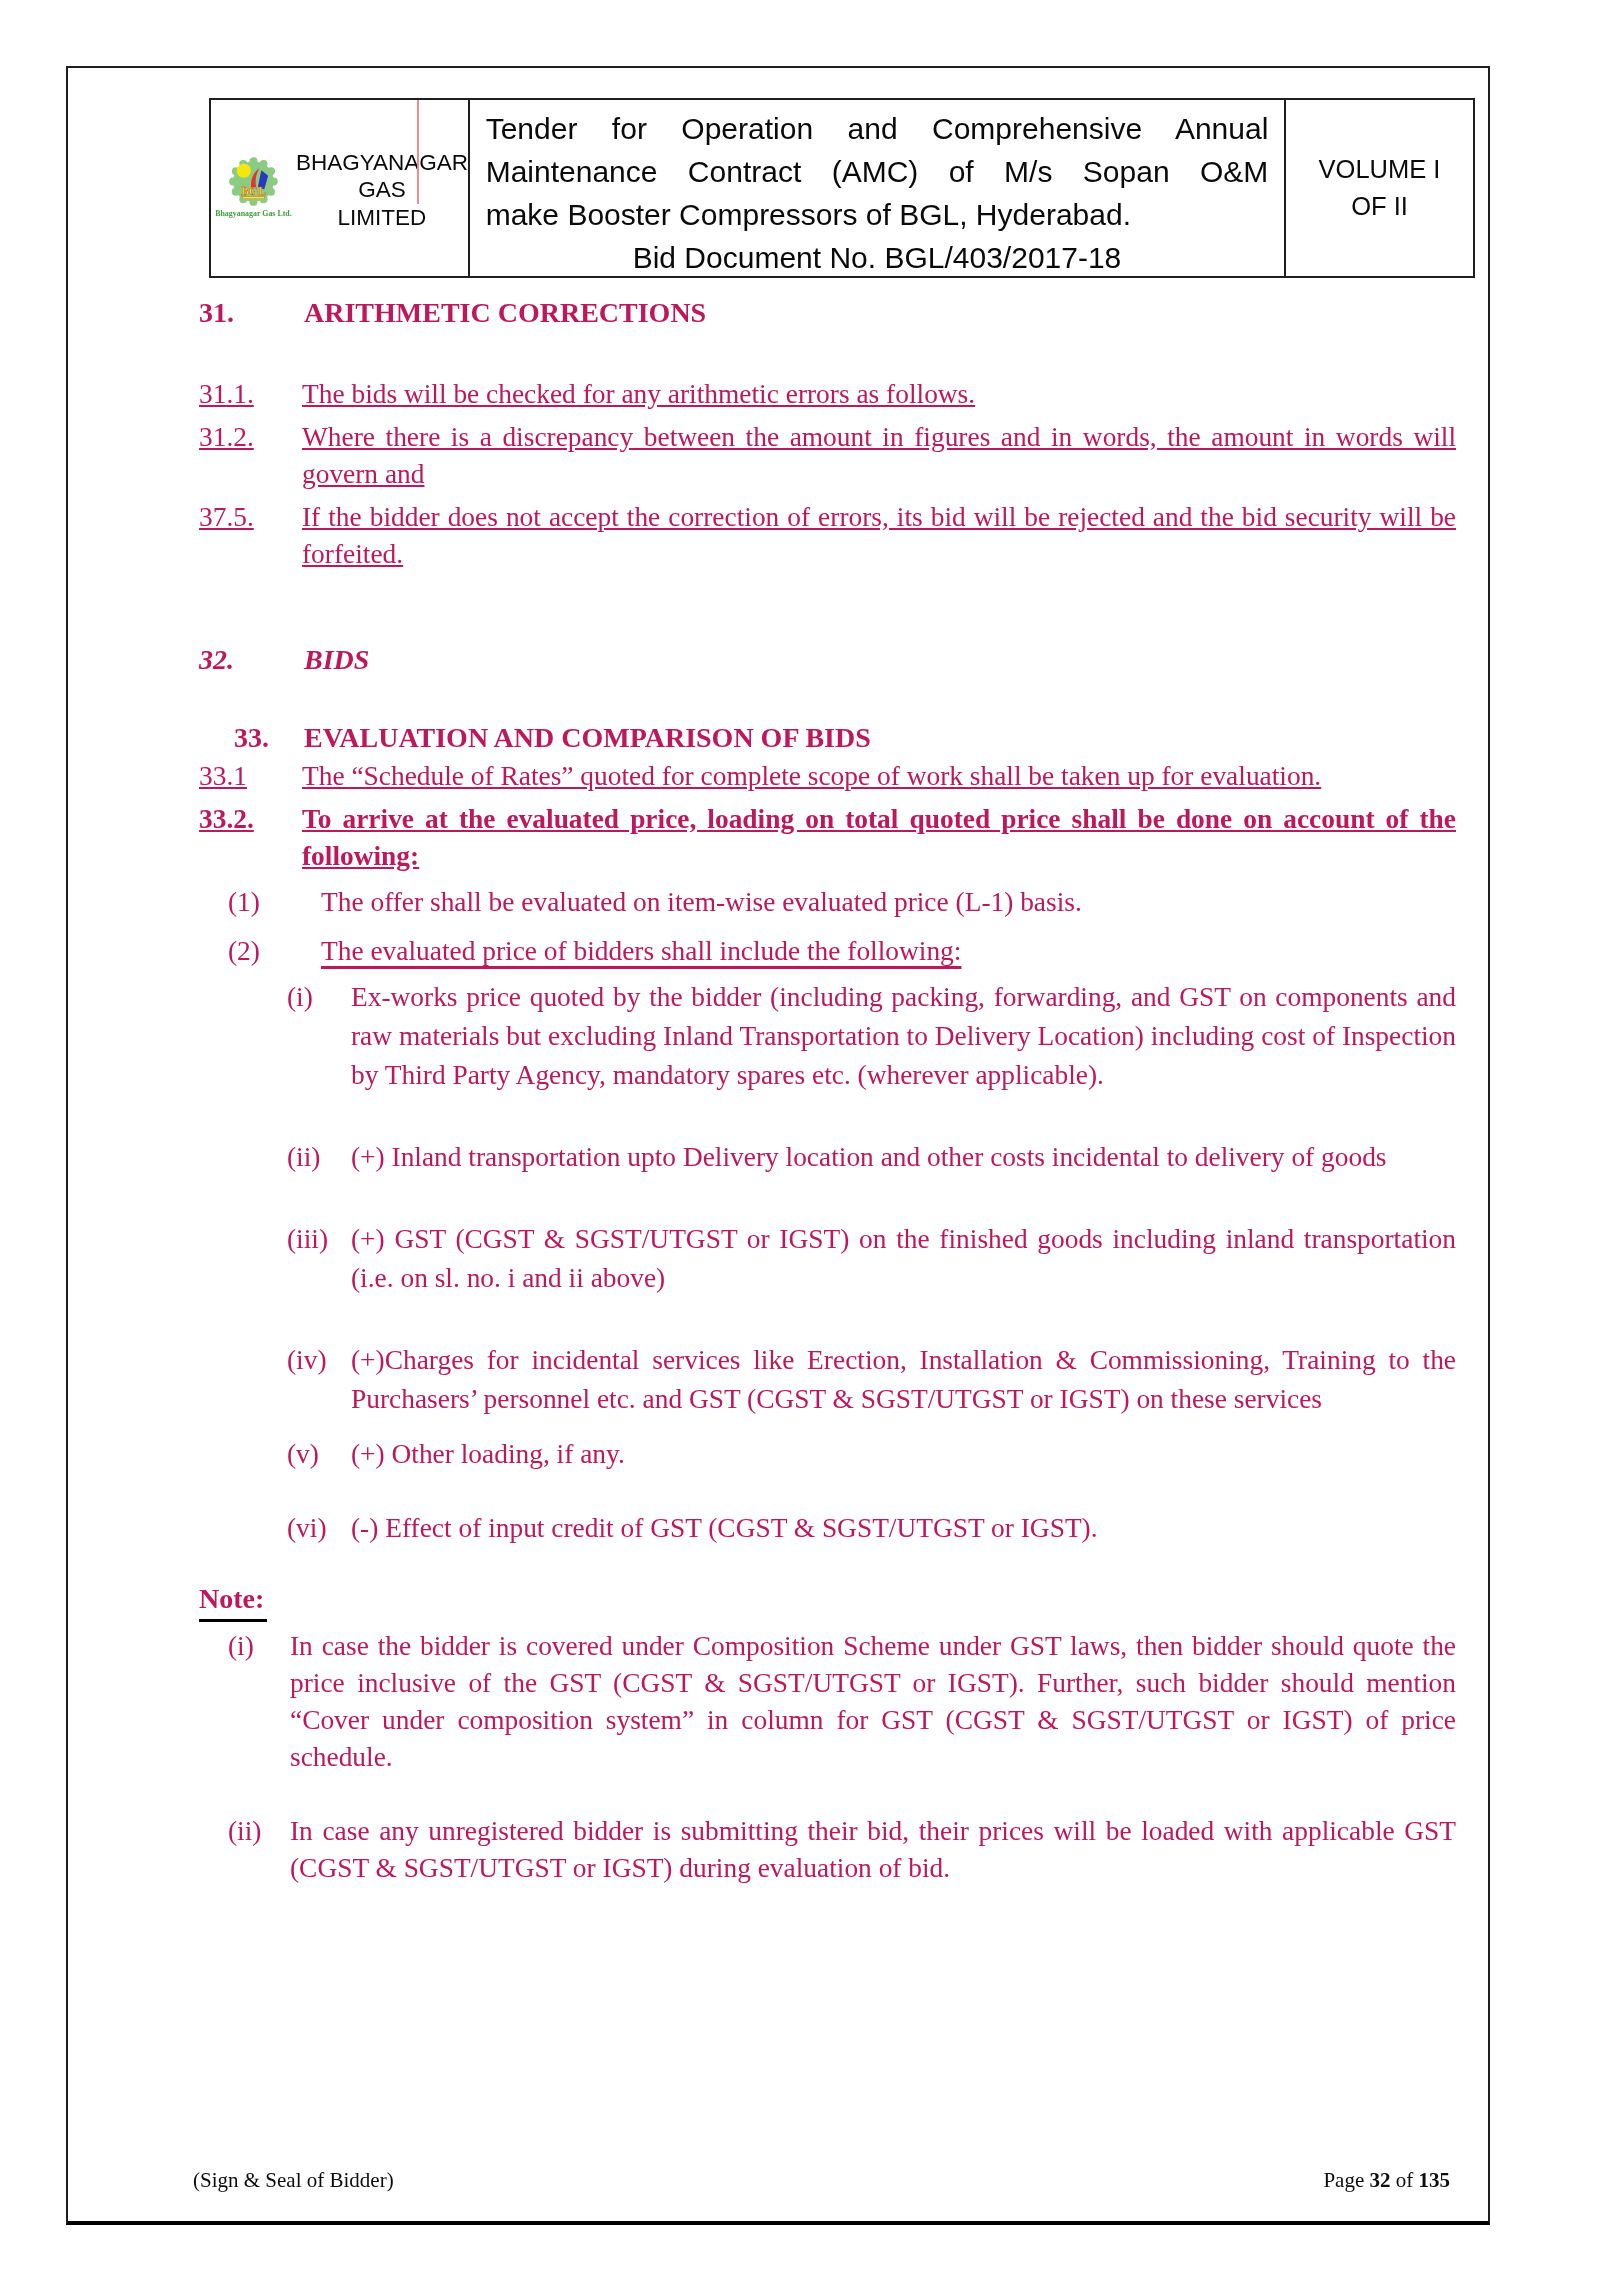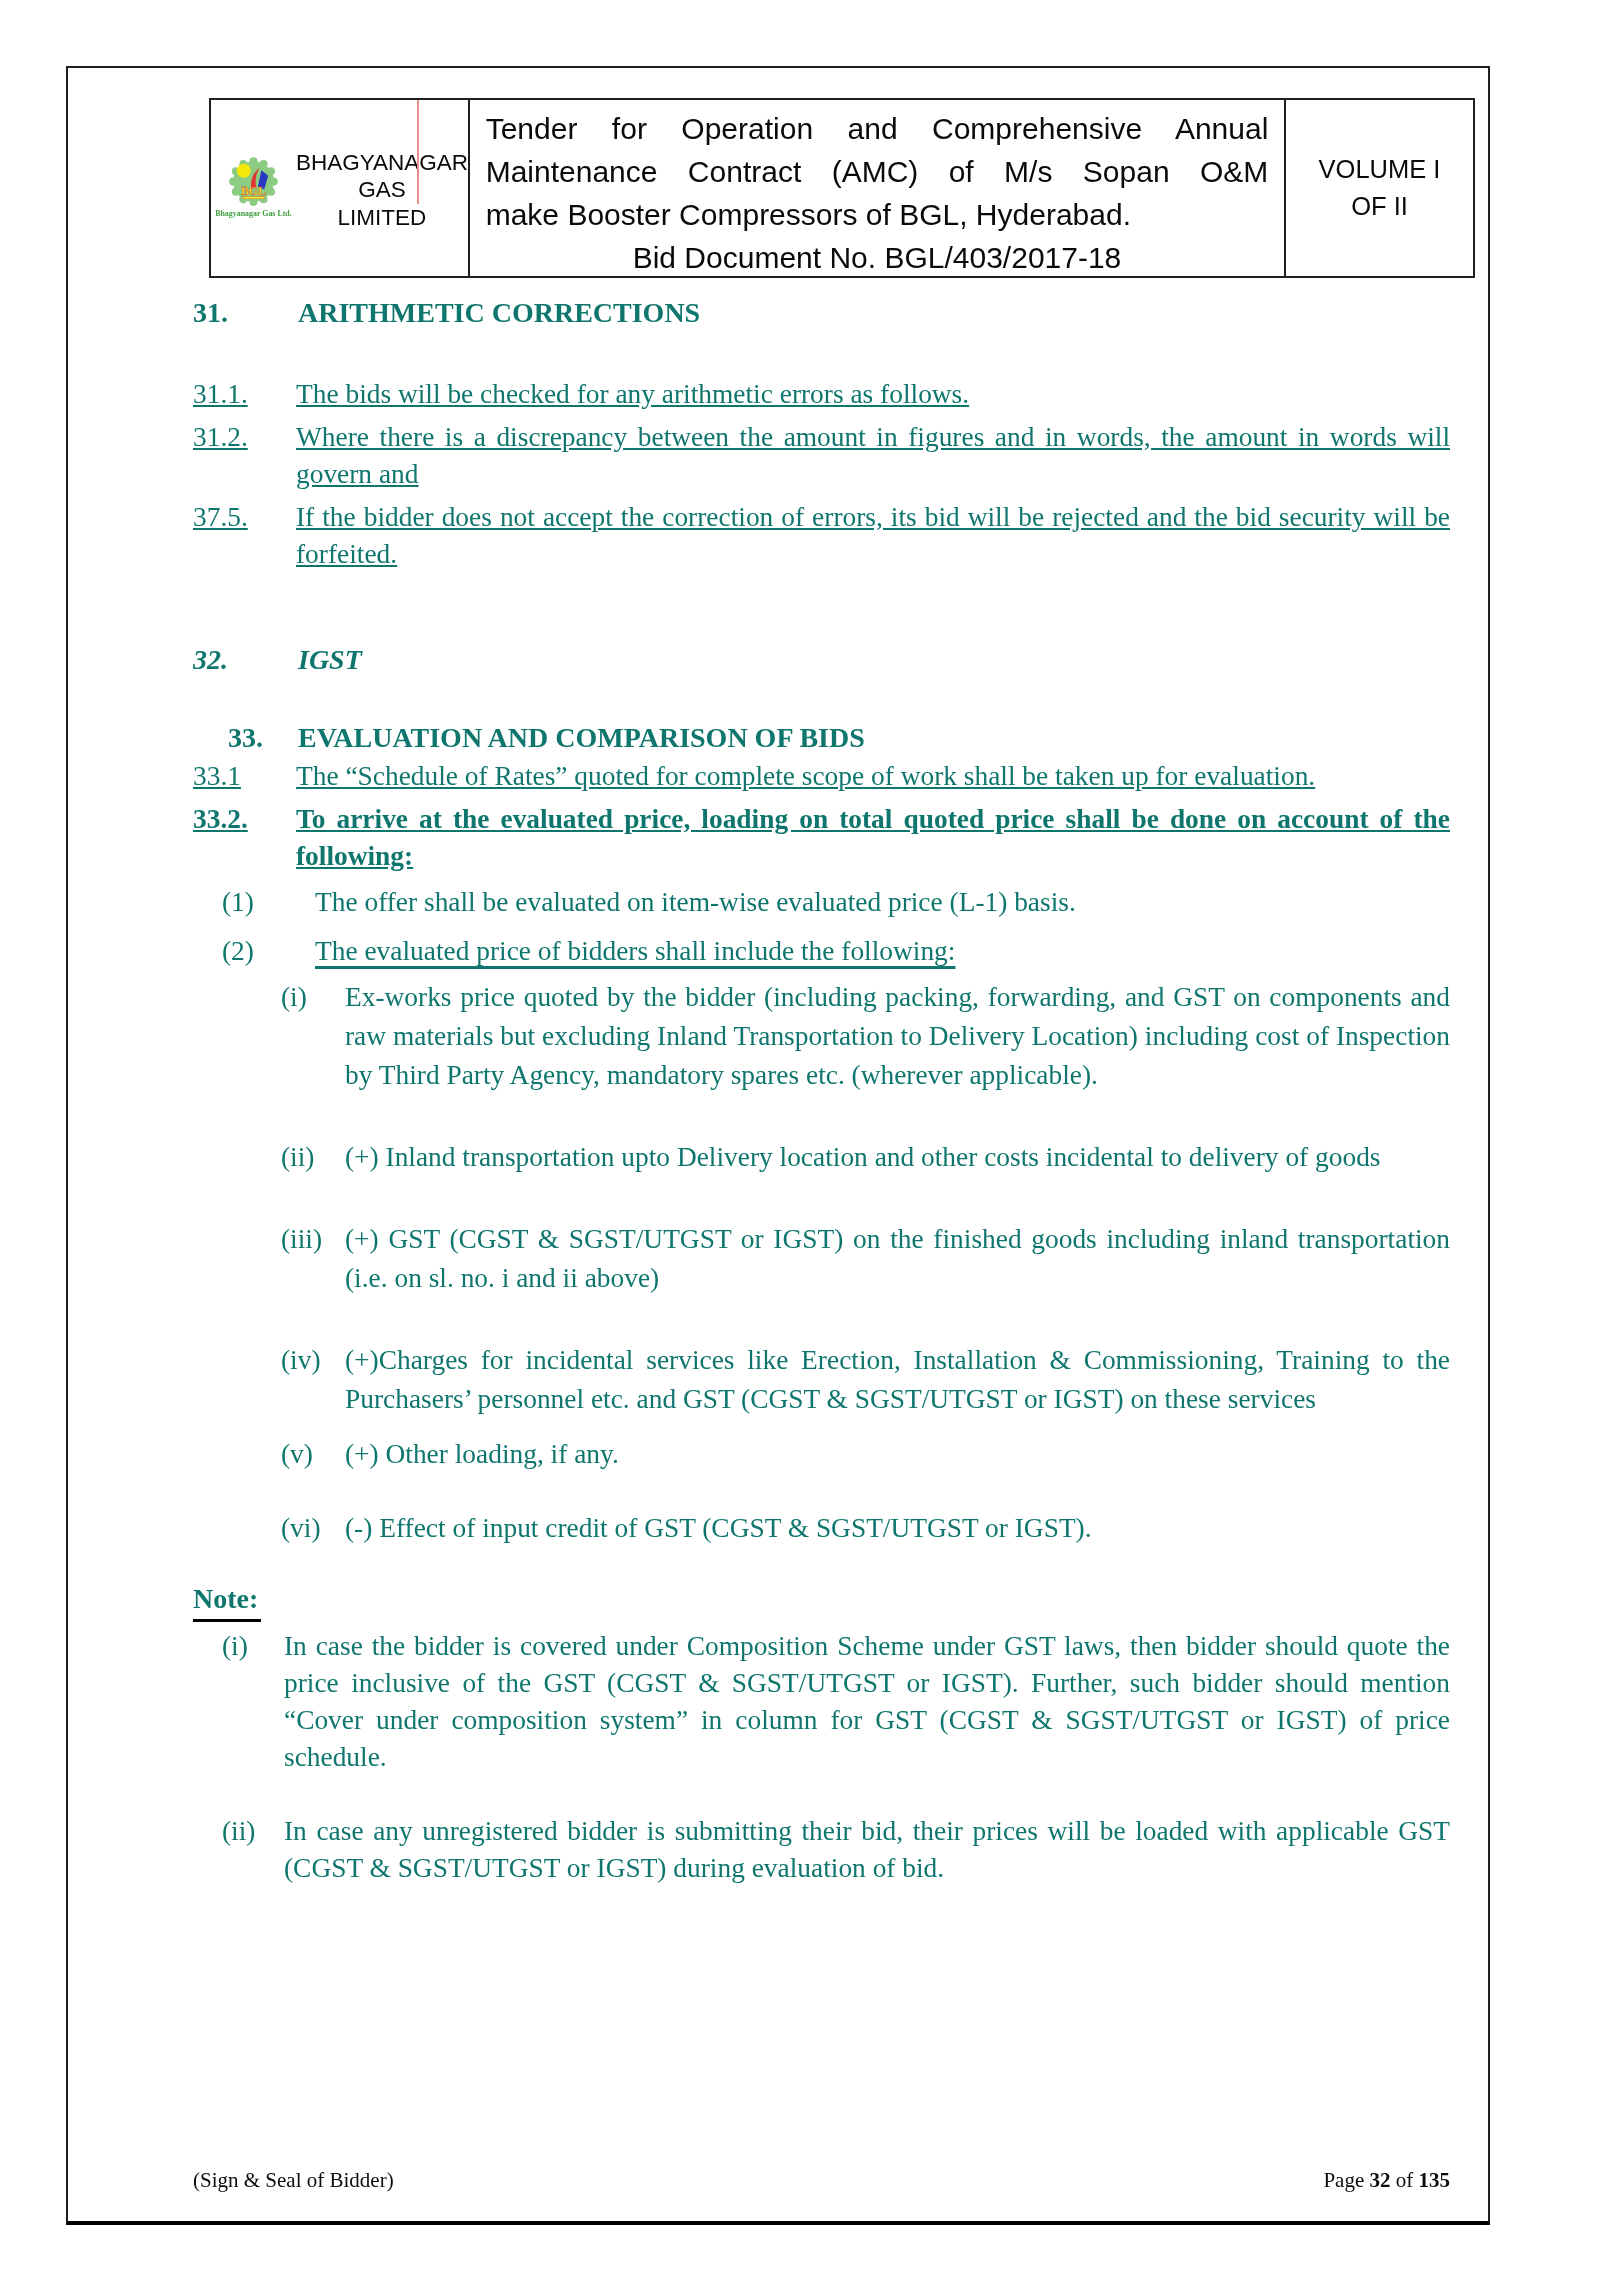--- a/index.html
+++ b/index.html
@@ -30,21 +30,21 @@
     padding:6.9px 15.7px 0 15.7px; font-size:30px; line-height:43px; color:#0a0a0a;
   }
   .l-just { text-align:justify; text-align-last:justify; }
   .l-left { text-align:left; }
   .l-center { text-align:center; }
   .hdr-vol {
     flex:1; display:flex; flex-direction:column; justify-content:center; align-items:center;
     font-size:25.5px; line-height:37px; color:#0a0a0a;
   }
   
-  .doc { position:absolute; left:125px; top:224px; width:1257px; font-size:27.4px; line-height:37px; color:#0f766e; }
+  .doc { position:absolute; left:131px; top:224px; width:1257px; font-size:27.4px; line-height:37px; color:#be185d; }
   .h-row { display:flex; font-weight:bold; font-size:28px; line-height:41px; }
   .h-num { width:105px; flex:none; }
   .h31 { margin-bottom:43px; }
   .h32 { margin-top:66px;font-style:italic; }
   .h33 { margin-top:37px;text-align:center; }
   .item { display:flex; margin-top:5.9px;text-decoration:underline; }
   .item:first-child { margin-top:0; }
   .i-num { width:103px; flex:none; }
   .i-body { flex:1; text-align:justify; }
   .bold { font-weight:bold; }
@@ -142,21 +142,21 @@
           <div class="i-body">Where there is a discrepancy between the amount in figures and in words, the amount in words will govern and</div>
         </div>
         <div class="item">
           <div class="i-num">37.5.</div>
           <div class="i-body">If the bidder does not accept the correction of errors, its bid will be rejected and the bid security will be forfeited.</div>
         </div>
       </div>
 
       <div class="h-row h32">
         <div class="h-num">32.</div>
-        <div>IGST</div>
+        <div>BIDS</div>
       </div>
 
       <div class="h-row h33">
         <div class="h-num">33.</div>
         <div>EVALUATION AND COMPARISON OF BIDS</div>
       </div>
 
       <div>
         <div class="item">
           <div class="i-num">33.1</div>

